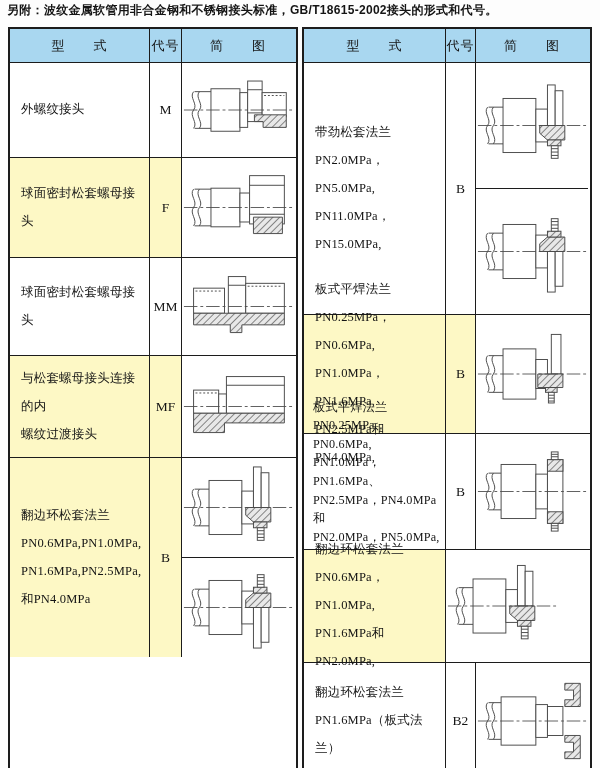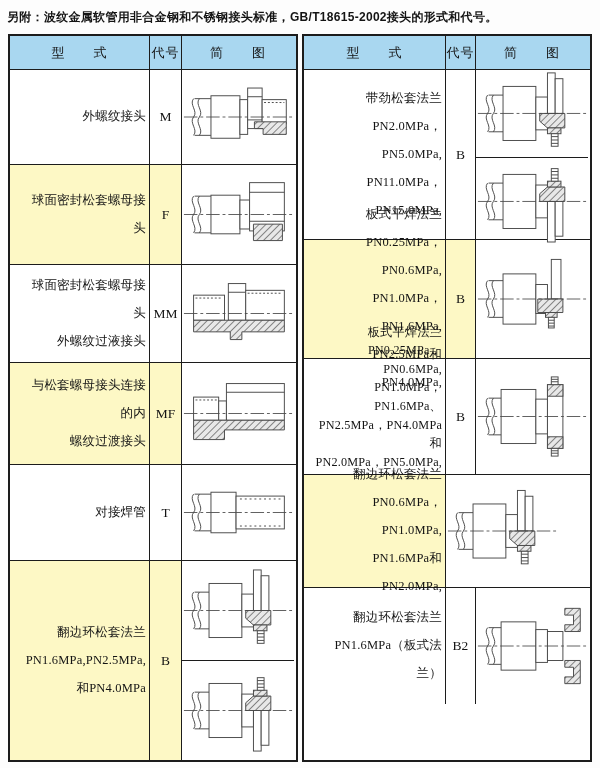--- a/index.html
+++ b/index.html
@@ -7,27 +7,27 @@
     --hl-bg:#fdf8c5;
     --border:#1c1c1c;
     --ink:#141414;
   }
   *{box-sizing:border-box;margin:0;padding:0;}
   html,body{width:600px;height:768px;overflow:hidden;background:#fdfdfd;}
   body{font-family:"Liberation Serif","DejaVu Serif",serif;color:var(--ink);}
   .title{
     font-family:"Liberation Sans","DejaVu Sans",sans-serif;
     font-weight:bold;font-size:12px;letter-spacing:.3px;
-    padding:9px 6px 0 7px;white-space:nowrap;
+    padding:2px 6px 0 7px;white-space:nowrap;
   }
   .tables{display:flex;margin:8px 8px 0 8px;column-gap:4px;}
   .half{border:2px solid var(--border);background:#fff;}
   .half.left{width:290px;}
   .half.right{width:290px;}
-  .row{display:flex;border-bottom:1.5px solid var(--border);text-align:right;}
+  .row{display:flex;border-bottom:1.5px solid var(--border);}
   .row:last-child{border-bottom:none;}
   .c-type,.c-code{border-right:1.5px solid var(--border);}
   .left .c-type{width:140px;}
   .left .c-code{width:32px;}
   .left .c-diag{width:112px;}
   .right .c-type{width:142px;}
   .right .c-code{width:30px;}
   .right .c-diag{width:112px;}
   .c-type{
     display:flex;flex-direction:column;justify-content:center;
@@ -212,21 +212,20 @@
       <div class="c-diag">
         <svg class="diag" viewBox="0 0 116 90">
             <use href="#dg-f"></use>
           </svg>
       </div>
     </div>
 
     <div class="row" style="height:98px">
       <div class="c-type">
         <div>球面密封松套螺母接头</div>
-        <div>外螺纹过液接头</div>
       </div>
       <div class="c-code">MM</div>
       <div class="c-diag">
         <svg class="diag" viewBox="0 0 116 90">
             <use href="#dg-mm"></use>
           </svg>
       </div>
     </div>
 
     <div class="row" style="height:102px">
@@ -235,35 +234,25 @@
         <div>螺纹过渡接头</div>
       </div>
       <div class="c-code hl">MF</div>
       <div class="c-diag">
         <svg class="diag" viewBox="0 0 116 90">
             <use href="#dg-mf"></use>
           </svg>
       </div>
     </div>
 
-    <div class="row" style="height:96px">
-      <div class="c-type">
-        <div>对接焊管</div>
-      </div>
-      <div class="c-code">T</div>
-      <div class="c-diag">
-        <svg class="diag" viewBox="0 0 116 90">
-            <use href="#dg-t"></use>
-          </svg>
-      </div>
-    </div>
 
     <div class="row" style="height:199px">
       <div class="c-type hl">
         <div>翻边环松套法兰</div>
+        <div>PN0.6MPa,PN1.0MPa,</div>
         <div>PN1.6MPa,PN2.5MPa,</div>
         <div>和PN4.0MPa</div>
       </div>
       <div class="c-code hl">B</div>
       <div class="c-diag">
         <div class="sub">
           <svg class="diag" viewBox="0 0 116 90">
               <use href="#dg-flange-up"></use>
             </svg>
         </div>
@@ -276,21 +265,21 @@
     </div>
   </div>
 
   <div class="half right">
     <div class="row hdr" style="height:34px">
       <div class="c-type">型　　式</div>
       <div class="c-code">代号</div>
       <div class="c-diag">简　　图</div>
     </div>
 
-    <div class="row" style="height:170px">
+    <div class="row" style="height:252px">
       <div class="c-type">
         <div>带劲松套法兰</div>
         <div>PN2.0MPa，PN5.0MPa,</div>
         <div>PN11.0MPa，PN15.0MPa,</div>
       </div>
       <div class="c-code">B</div>
       <div class="c-diag">
         <div class="sub">
           <svg class="diag" viewBox="0 0 116 90">
               <use href="#dg-flange-up"></use>

